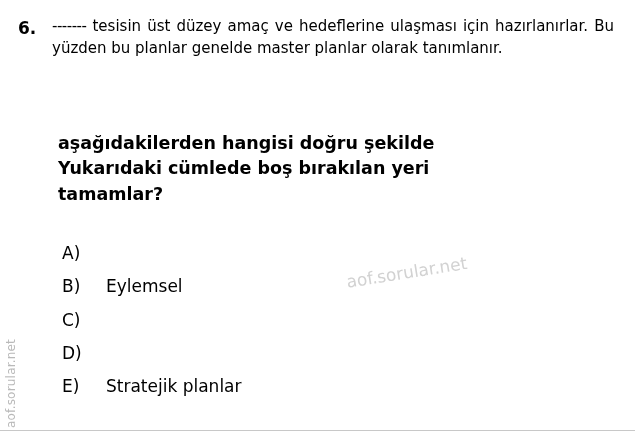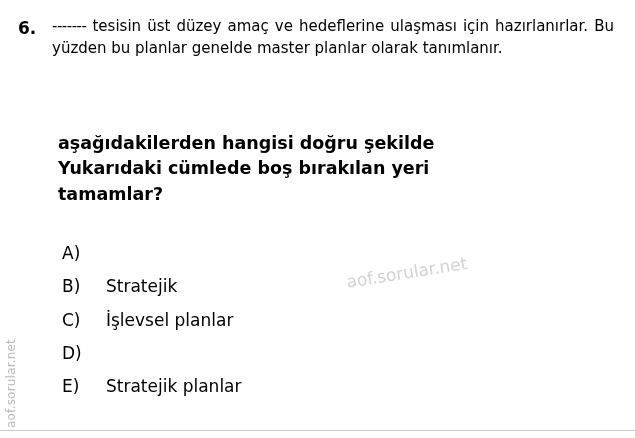--- a/index.html
+++ b/index.html
@@ -158,25 +158,24 @@
     <div>Yukarıdaki cümlede boş bırakılan yeri</div>
     <div class="last-line">tamamlar?</div>
   </div>
 
   <div class="options">
     <div class="option">
       <span class="option-letter">A)</span>
     </div>
     <div class="option">
       <span class="option-letter">B)</span>
-      <span class="option-label">Stratejik</span>
+      <span class="option-label">Eylemsel</span>
     </div>
     <div class="option">
       <span class="option-letter">C)</span>
-      <span class="option-label">İşlevsel planlar</span>
     </div>
     <div class="option">
       <span class="option-letter">D)</span>
     </div>
     <div class="option">
       <span class="option-letter">E)</span>
       <span class="option-label">Stratejik planlar</span>
     </div>
   </div>
 

